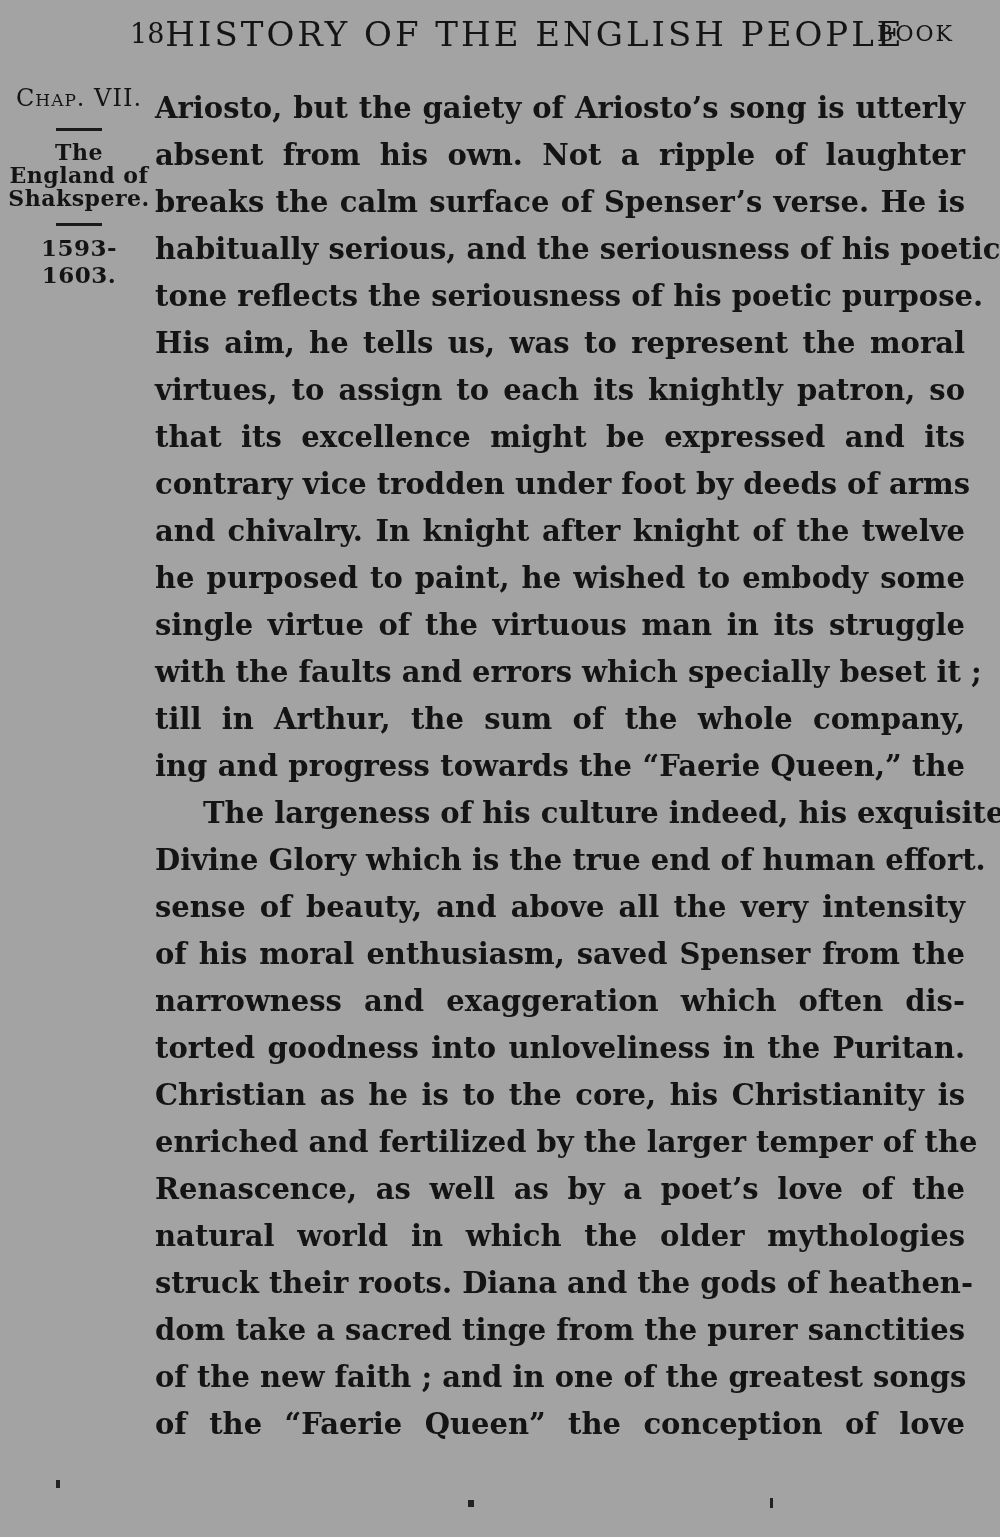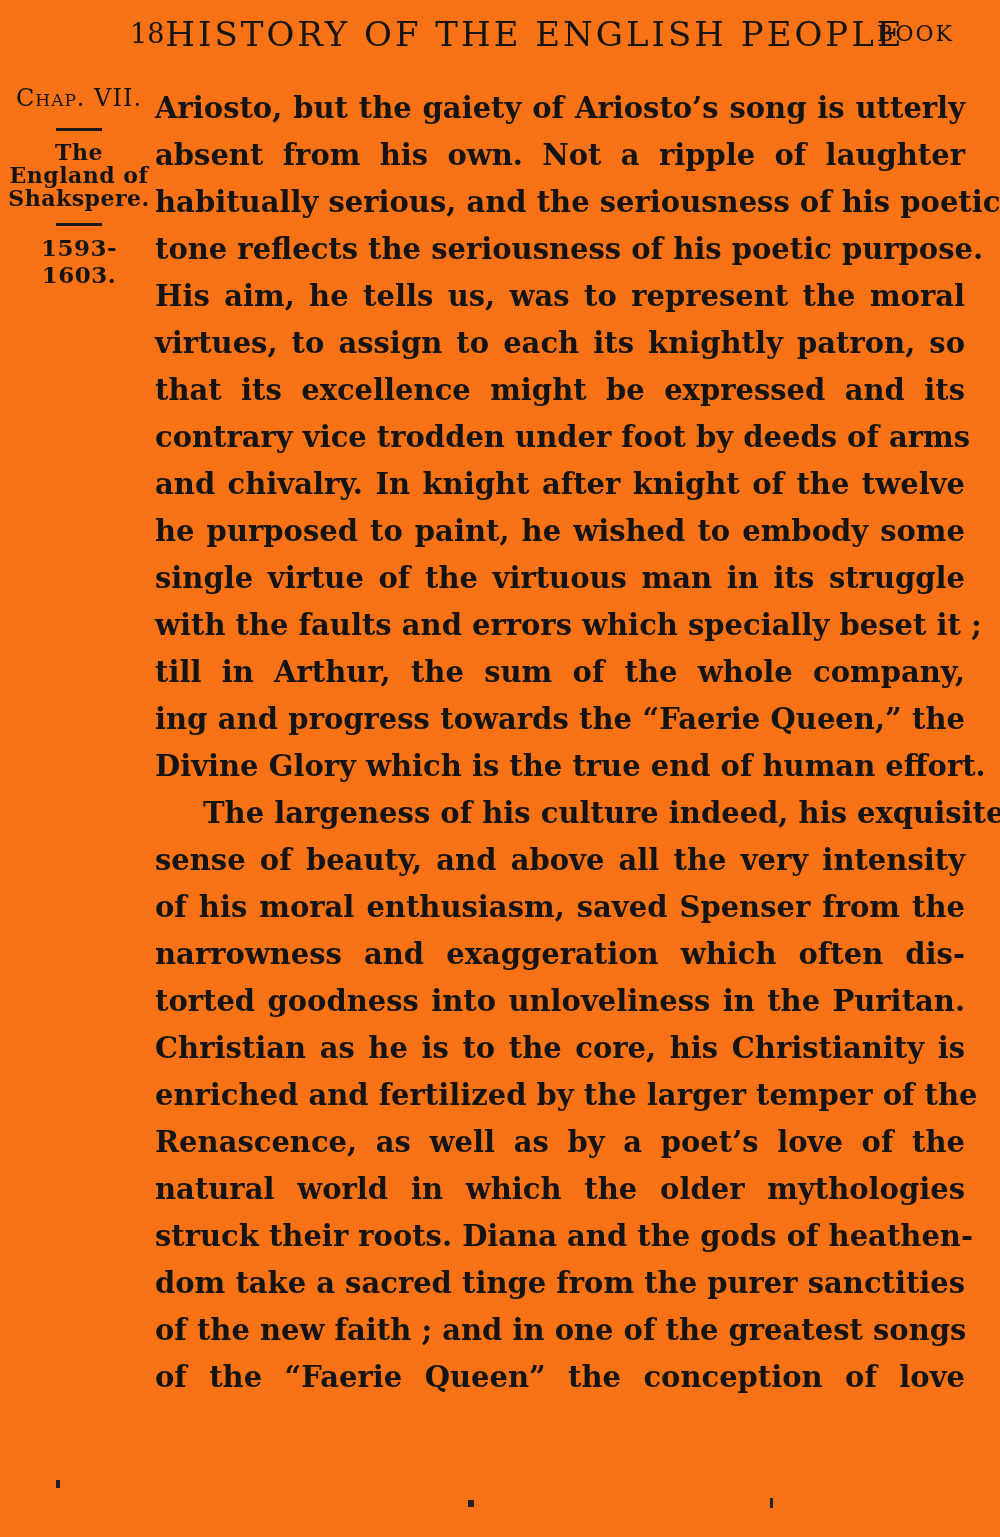--- a/index.html
+++ b/index.html
@@ -4,21 +4,21 @@
 <style>
   html, body {
     margin: 0;
     padding: 0;
     background: #e8e8e8;
   }
   .page {
     position: relative;
     width: 1000px;
     height: 1537px;
-    background: #f97316;
+    background: #a3a3a3;
     font-family: "DejaVu Serif", "Liberation Serif", serif;
     color: #141414;
     overflow: hidden;
   }
   
   .running-head {
     position: absolute;
     top: 12px;
     left: 0;
     right: 0;
@@ -129,34 +129,35 @@
     <div class="sidenote">The</div>
     <div class="sidenote">England of</div>
     <div class="sidenote">Shakspere.</div>
     <div class="note-rule second"></div>
     <div class="sidenote-dates">1593-1603.</div>
   </aside>
 
   <main class="body-text">
     <div class="line">Ariosto, but the gaiety of Ariosto’s song is utterly</div>
     <div class="line">absent from his own.  Not a ripple of laughter</div>
+    <div class="line">breaks the calm surface of Spenser’s verse.  He is</div>
     <div class="line">habitually serious, and the seriousness of his poetic</div>
     <div class="line">tone reflects the seriousness of his poetic purpose.</div>
     <div class="line">His aim, he tells us, was to represent the moral</div>
     <div class="line">virtues, to assign to each its knightly patron, so</div>
     <div class="line">that its excellence might be expressed and its</div>
     <div class="line">contrary vice trodden under foot by deeds of arms</div>
     <div class="line">and chivalry.  In knight after knight of the twelve</div>
     <div class="line">he purposed to paint, he wished to embody some</div>
     <div class="line">single virtue of the virtuous man in its struggle</div>
     <div class="line">with the faults and errors which specially beset it ;</div>
     <div class="line">till in Arthur, the sum of the whole company,</div>
     <div class="line">ing and progress towards the “Faerie Queen,” the</div>
+    <div class="line indent">The largeness of his culture indeed, his exquisite</div>
     <div class="line">Divine Glory which is the true end of human effort.</div>
-    <div class="line indent">The largeness of his culture indeed, his exquisite</div>
     <div class="line">sense of beauty, and above all the very intensity</div>
     <div class="line">of his moral enthusiasm, saved Spenser from the</div>
     <div class="line">narrowness and exaggeration which often dis-</div>
     <div class="line">torted goodness into unloveliness in the Puritan.</div>
     <div class="line">Christian as he is to the core, his Christianity is</div>
     <div class="line">enriched and fertilized by the larger temper of the</div>
     <div class="line">Renascence, as well as by a poet’s love of the</div>
     <div class="line">natural world in which the older mythologies</div>
     <div class="line">struck their roots.  Diana and the gods of heathen-</div>
     <div class="line">dom take a sacred tinge from the purer sanctities</div>

